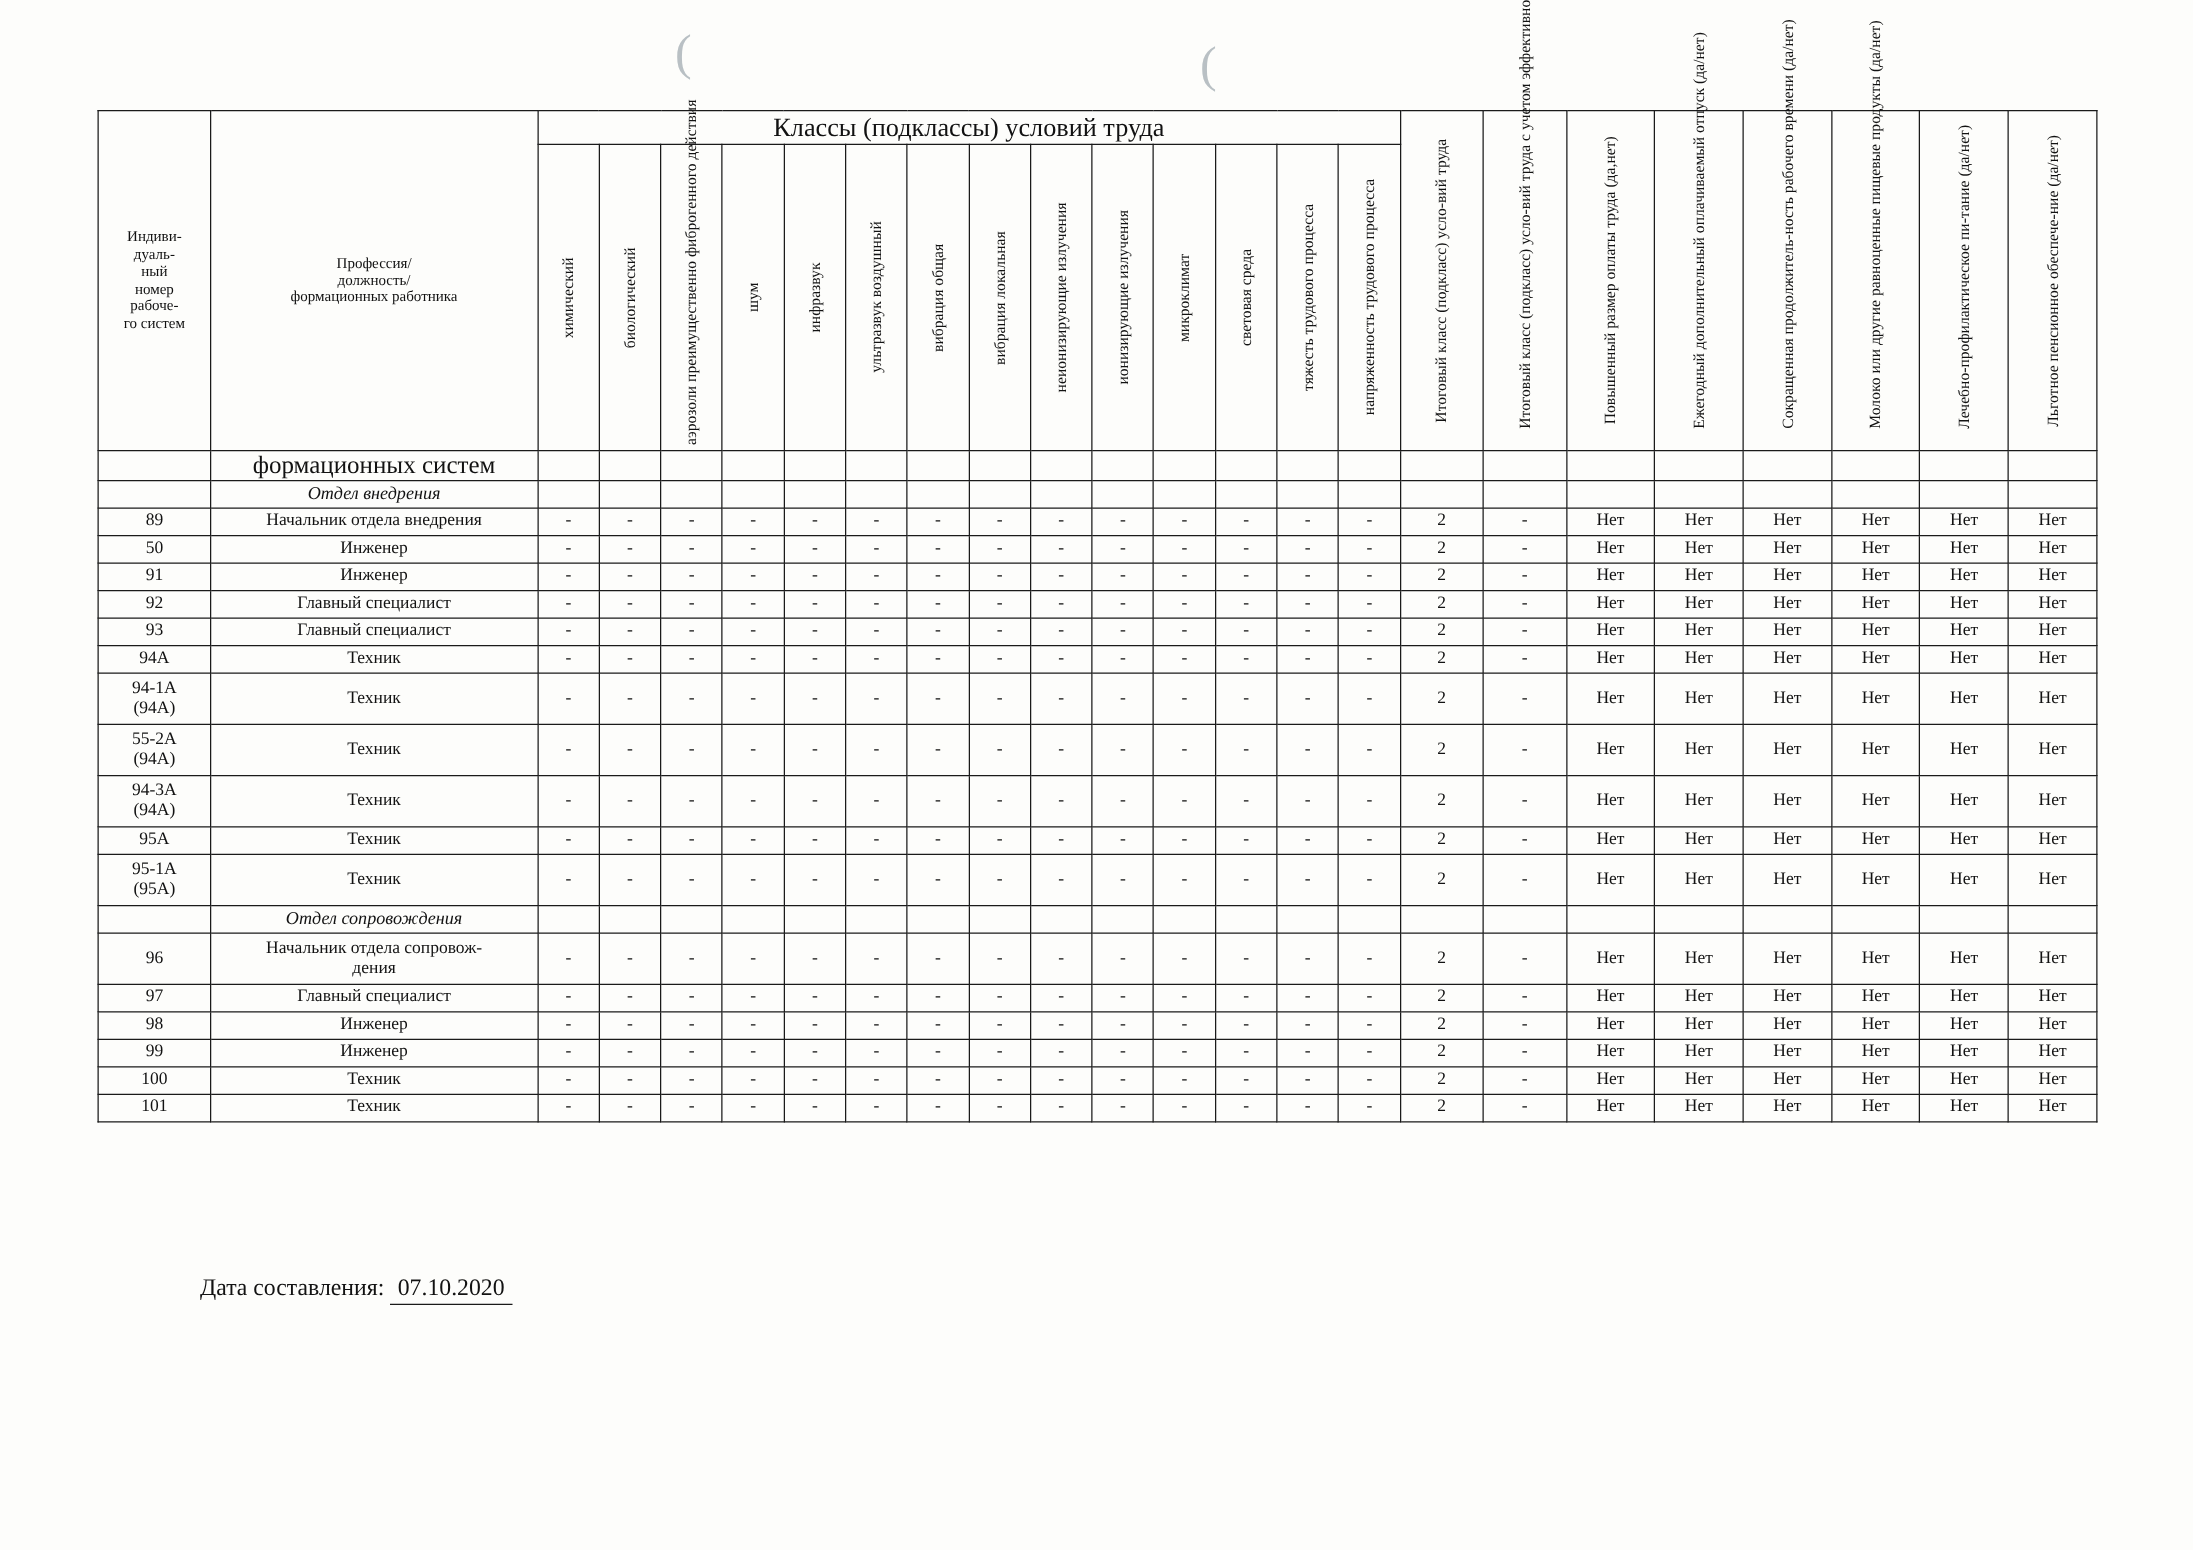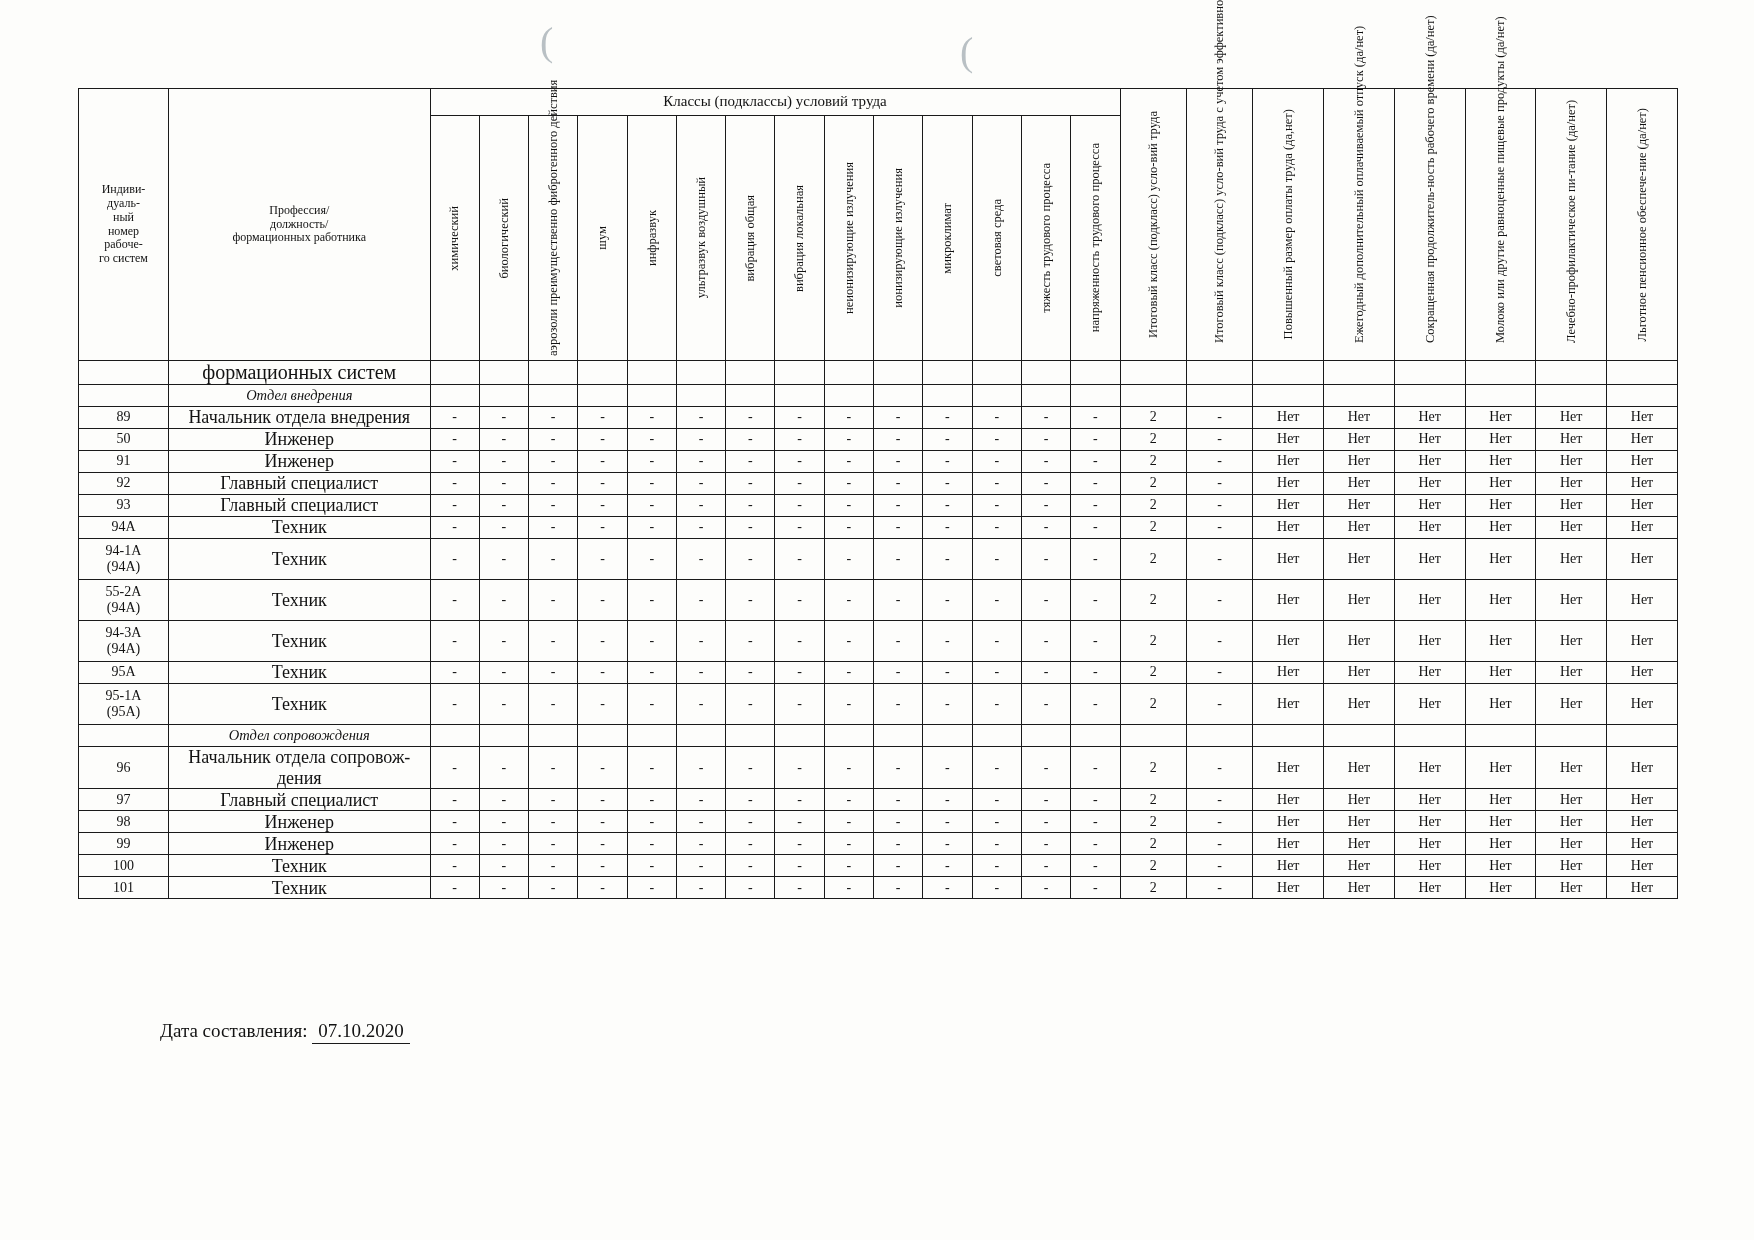--- a/index.html
+++ b/index.html
@@ -26,21 +26,21 @@
   }
   table.sout td, table.sout th{
     border:1px solid #1a1a1a;
     padding:0;
     text-align:center;
     vertical-align:middle;
     font-weight:normal;
     line-height:1.15;
   }
   .hdr-group{
-    font-size:15px;
+    font-size:21px;
     height:26px;
   }
   .vtext{
     writing-mode:vertical-rl;
     transform:rotate(180deg);
     white-space:nowrap;
     font-size:12.5px;
     margin:0 auto;
     padding:4px 0;
   }
@@ -50,21 +50,21 @@
   .col-prof{width:244px;}
   .col-f{width:46px;}
   .col-cls{width:62px;}
   .col-sz{width:66px;}
   .hdr-num, .hdr-prof{
     font-size:12px;
     line-height:1.25;
     padding:4px 6px;
   }
   .row-num{font-size:14px;height:21px;}
-  .row-prof{font-size:18px;}
+  .row-prof{font-size:14px;}
   .dash{font-size:14px;}
   .sect{
     text-align:center;
     font-weight:bold;
     font-size:14.5px;
     font-style:italic;
   }
   .sect-left{
     text-align:center;
     font-size:20px;

